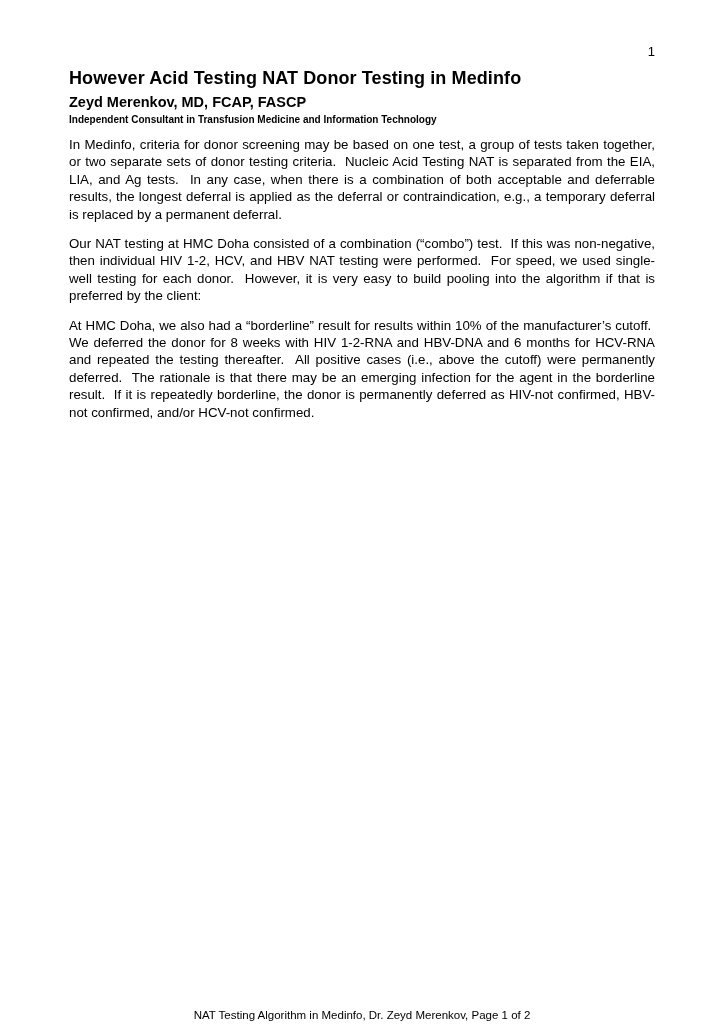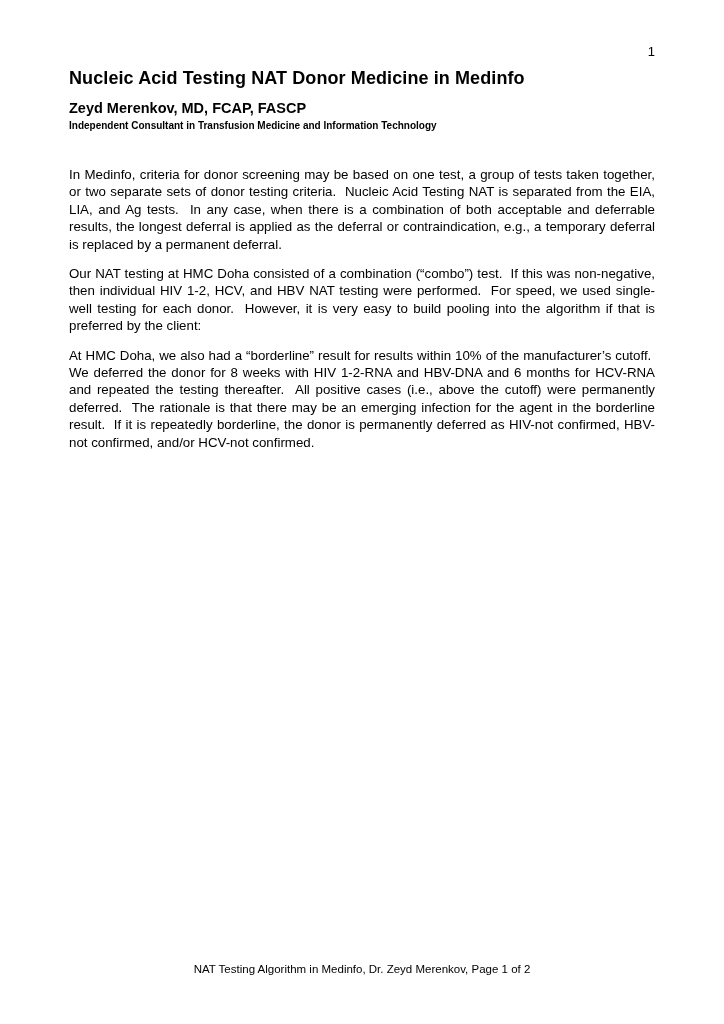--- a/index.html
+++ b/index.html
@@ -25,56 +25,56 @@
     text-align: right;
   }
   .title {
     margin-top: 7px;
     font-size: 18px;
     line-height: 24px;
     font-weight: bold;
     letter-spacing: 0.1px;
   }
   .author {
-    margin-top: 10px;
+    margin-top: 4px;
     font-size: 14.5px;
     line-height: 17px;
     font-weight: bold;
   }
   .subtitle {
     font-size: 10px;
     line-height: 17px;
     font-weight: bold;
   }
   .body-para {
     font-size: 13.3px;
     line-height: 17.4px;
     text-align: justify;
     margin-bottom: 12px;
   }
   .body-para:first-of-type {
-    margin-top: 32px;
+    margin-top: 8px;
   }
   .footer {
     position: absolute;
     left: 0;
     right: 0;
-    top: 962px;
+    top: 1008px;
     text-align: center;
     font-size: 11.5px;
     line-height: 14px;
   }
 </style>
 </head>
 <body>
 
 <div class="page">
   <div class="content">
     <div class="page-num">1</div>
-    <h1 class="title">Nucleic Acid Testing NAT Donor Medicine in Medinfo</h1>
+    <h1 class="title">However Acid Testing NAT Donor Testing in Medinfo</h1>
     <div class="author">Zeyd Merenkov, MD, FCAP, FASCP</div>
     <div class="subtitle">Independent Consultant in Transfusion Medicine and Information Technology</div>
     <p class="body-para">In Medinfo, criteria for donor screening may be based on one test, a group of tests taken together, or two separate sets of donor testing criteria.&nbsp; Nucleic Acid Testing NAT is separated from the EIA, LIA, and Ag tests.&nbsp; In any case, when there is a combination of both acceptable and deferrable results, the longest deferral is applied as the deferral or contraindication, e.g., a temporary deferral is replaced by a permanent deferral.</p>
     <p class="body-para">Our NAT testing at HMC Doha consisted of a combination (“combo”) test.&nbsp; If this was non-negative, then individual HIV 1-2, HCV, and HBV NAT testing were performed.&nbsp; For speed, we used single-well testing for each donor.&nbsp; However, it is very easy to build pooling into the algorithm if that is preferred by the client:</p>
     <p class="body-para">At HMC Doha, we also had a “borderline” result for results within 10% of the manufacturer’s cutoff.&nbsp; We deferred the donor for 8 weeks with HIV 1-2-RNA and HBV-DNA and 6 months for HCV-RNA and repeated the testing thereafter.&nbsp; All positive cases (i.e., above the cutoff) were permanently deferred.&nbsp; The rationale is that there may be an emerging infection for the agent in the borderline result.&nbsp; If it is repeatedly borderline, the donor is permanently deferred as HIV-not confirmed, HBV-not confirmed, and/or HCV-not confirmed.</p>
   </div>
   <div class="footer">NAT Testing Algorithm in Medinfo, Dr. Zeyd Merenkov, Page 1 of 2</div>
 </div>
 
 </body></html>

